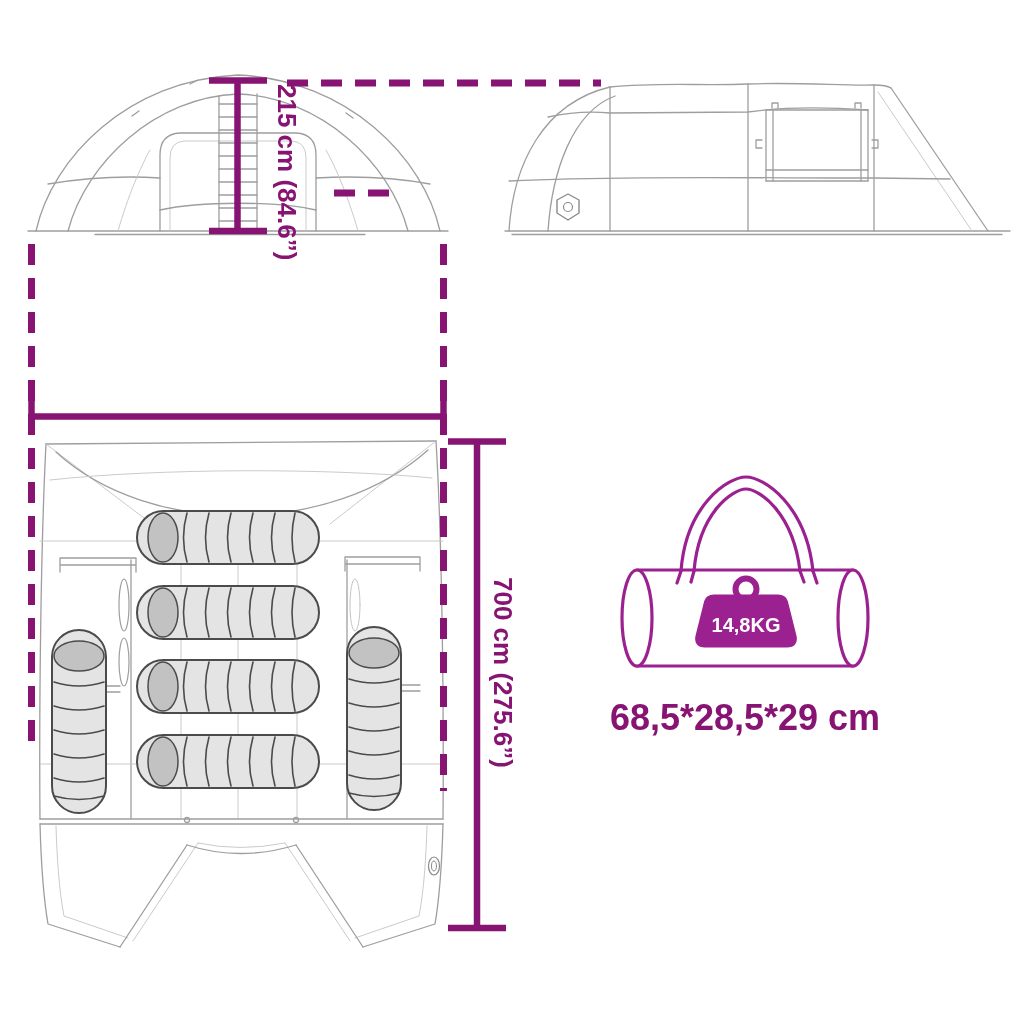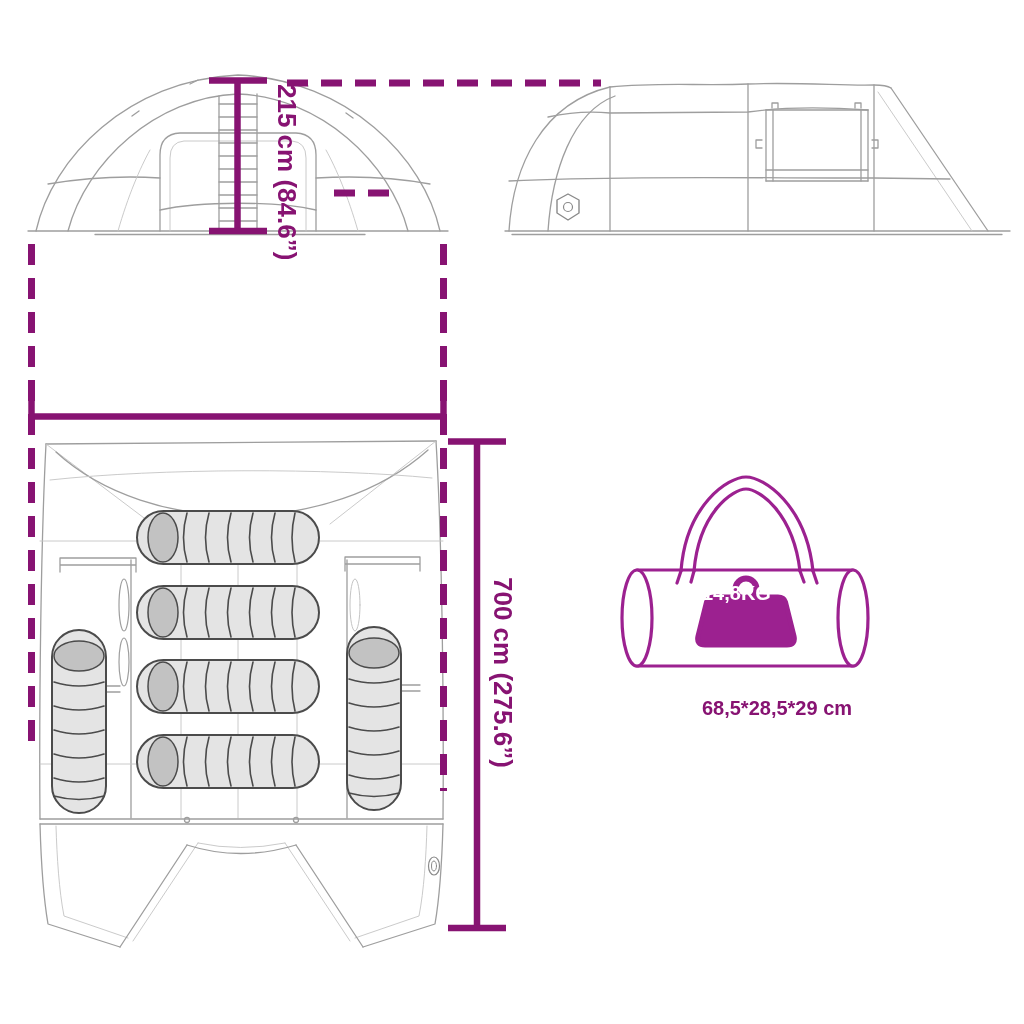--- a/index.html
+++ b/index.html
@@ -156,16 +156,16 @@
       <path class="measure" d="M477,441.5 V928"></path>
       <path class="measure" d="M448,928 H506"></path>
     </g>
   </svg>
 
   <div class="label v-label" style="left:302px;top:84px;font-size:26px;">215 cm (84.6”)</div>
 
 
   <div class="label v-label" style="left:518px;top:577px;font-size:26px;">700 cm (275.6”)</div>
 
-  <div class="label white-label" style="left:702px;top:582px;width:88px;font-size:20px;">14,8KG</div>
+  <div class="label white-label" style="left:702px;top:614px;width:88px;text-align:center;font-size:20px;">14,8KG</div>
 
-  <div class="label h-center" style="left:632px;top:697px;width:290px;font-size:20px;">68,5*28,5*29 cm</div>
+  <div class="label h-center" style="left:600px;top:697px;width:290px;font-size:36px;">68,5*28,5*29 cm</div>
 </div>
 
 </body></html>

